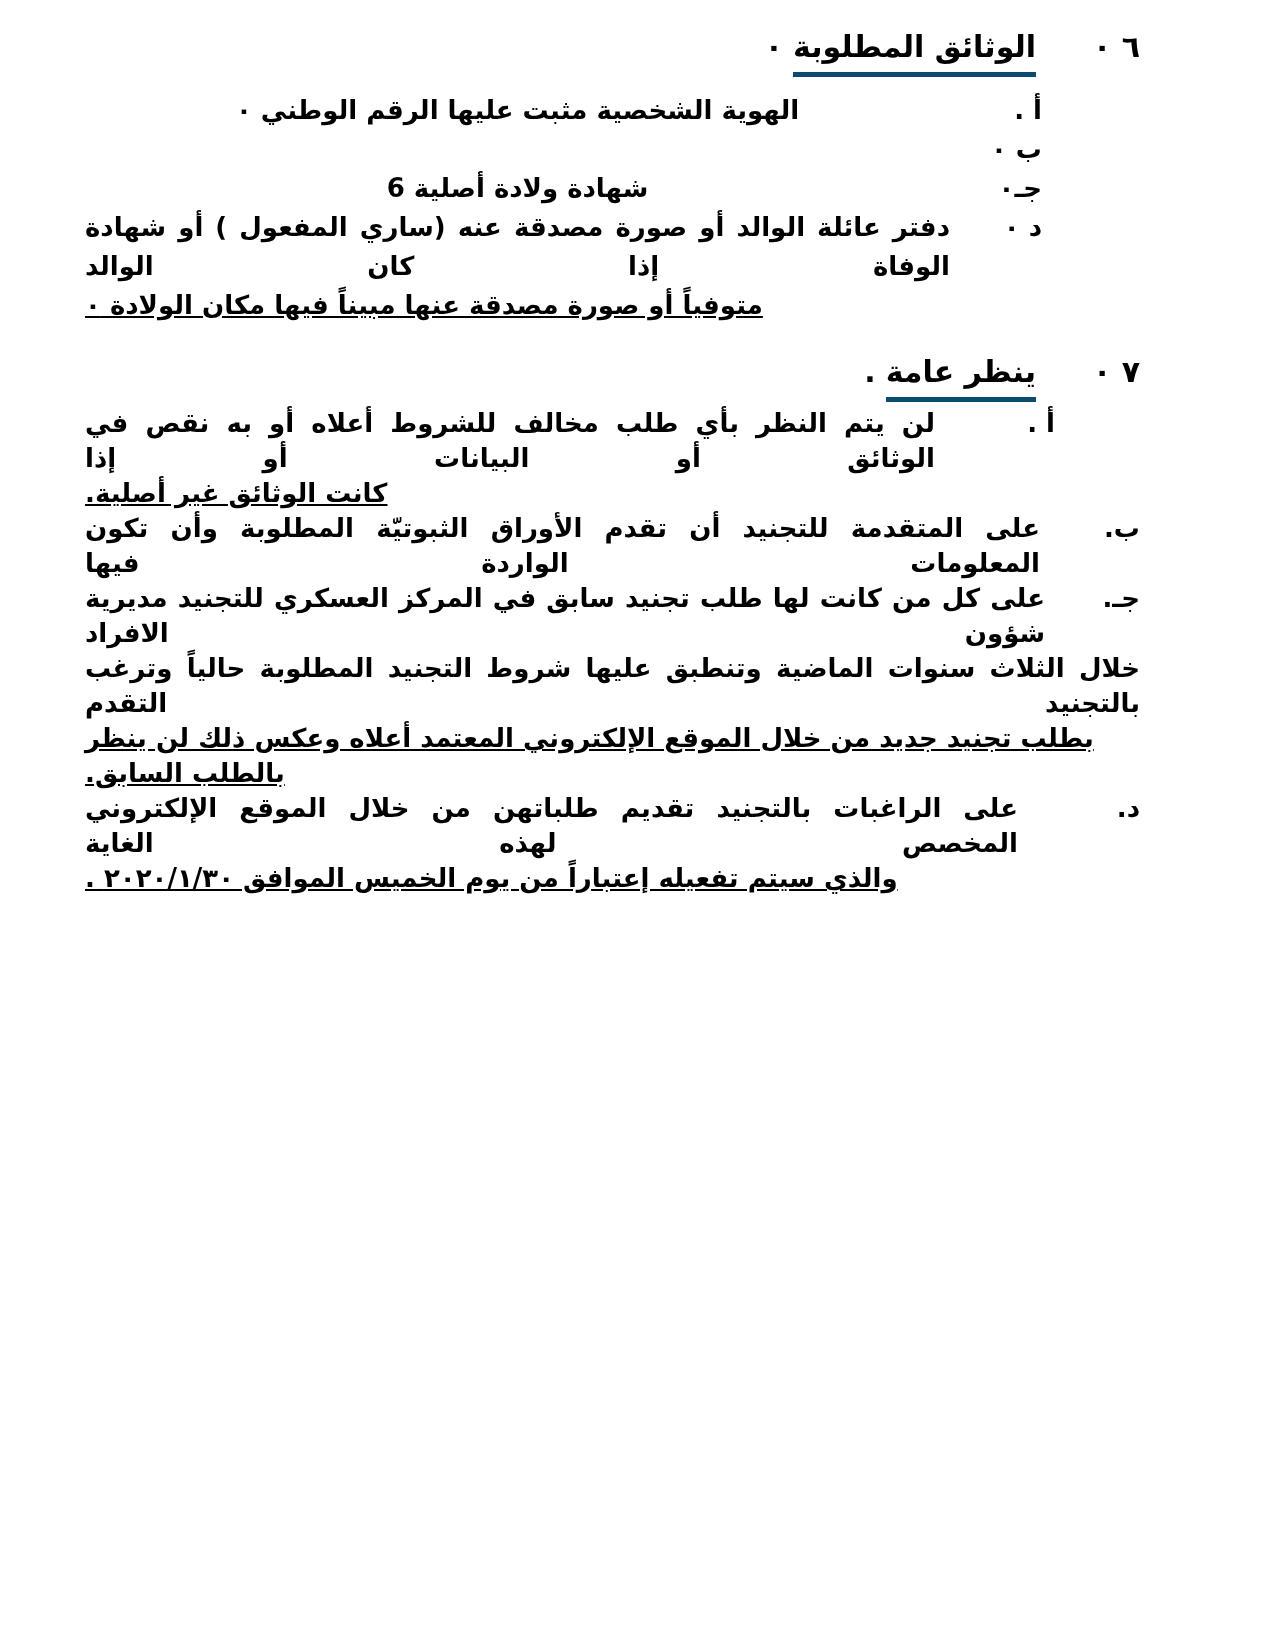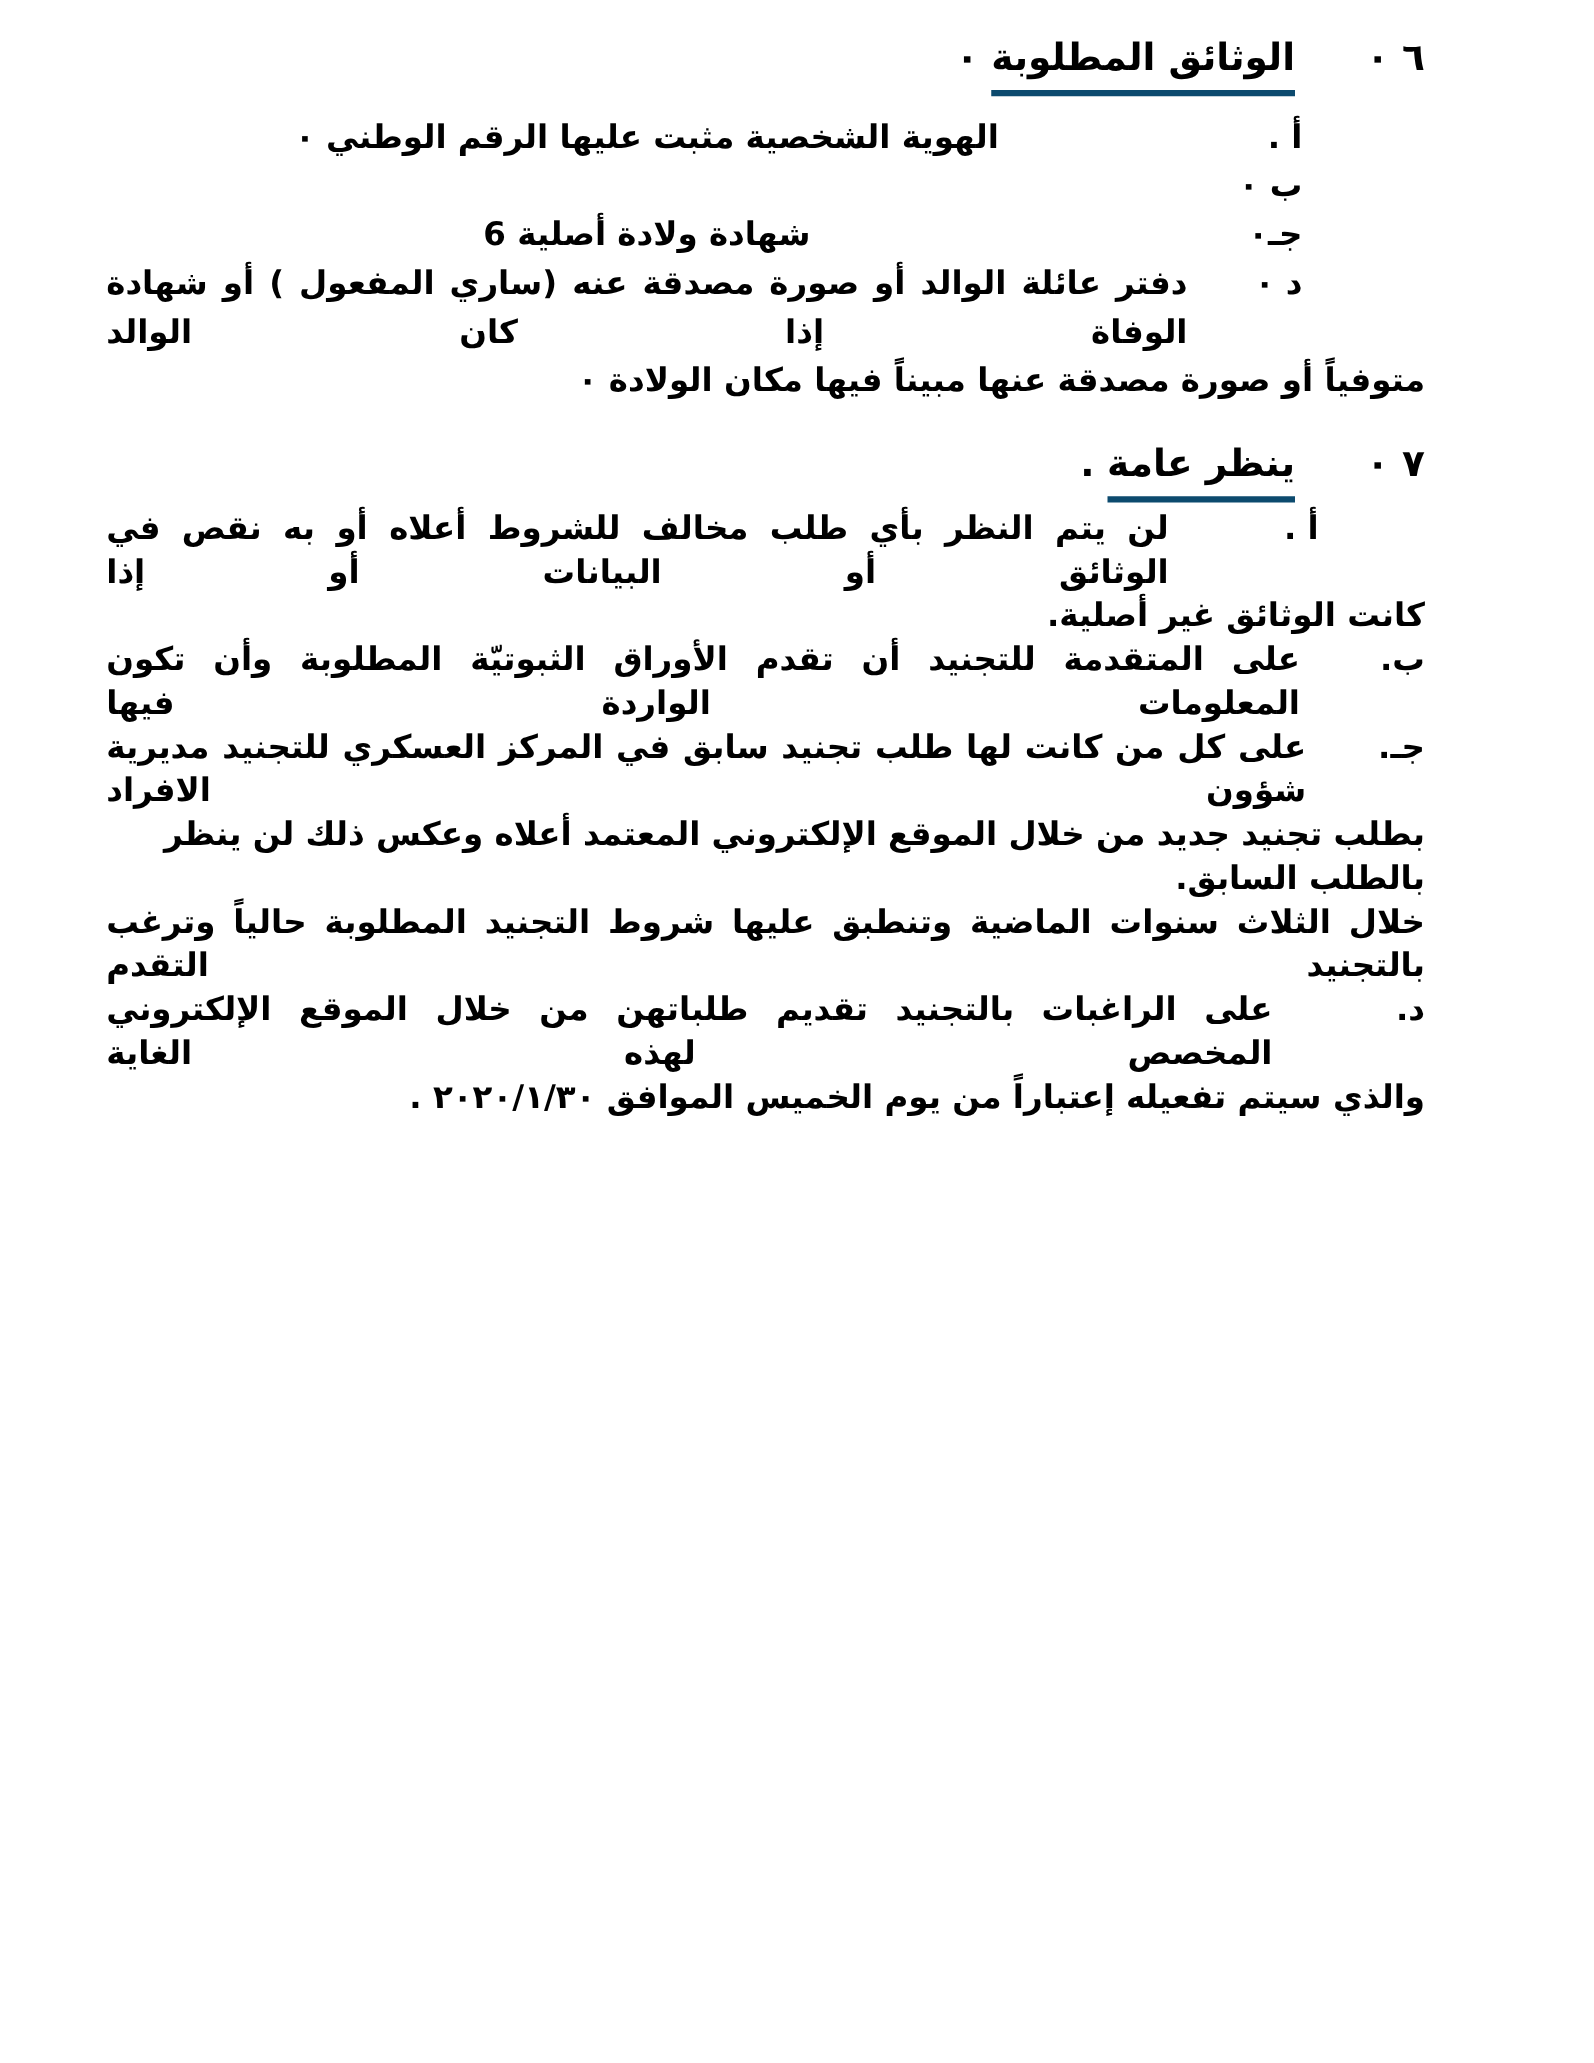--- a/index.html
+++ b/index.html
@@ -53,21 +53,21 @@
   .mk-120 { width: 120px; }
   .mk-100 { width: 100px; }
   .mk-95  { width: 95px; }
   .mk-122 { width: 122px; }
 
   .txt { flex: 1 1 auto; }
   .t-right { text-align: center; }
   .t-just  { text-align: justify; text-align-last: justify; }
 
   .line-mid  { text-align: justify; text-align-last: justify; }
-  .line-last { text-align: right; }
+  .line-last { text-align: left; text-decoration: underline; }
 </style>
 </head>
 <body>
 
 <div class="page">
   <div class="content">
 
     <div class="section s6">
       <div class="sec-head">
         <span class="sec-num">٦ ٠</span>
@@ -131,22 +131,22 @@
           <span class="mk mk-100">ب.</span>
           <span class="txt t-just">على المتقدمة للتجنيد أن تقدم الأوراق الثبوتيّة المطلوبة وأن تكون المعلومات الواردة فيها</span>
         </div>
       </div>
 
       <div class="item">
         <div class="line line-first">
           <span class="mk mk-95">جـ.</span>
           <span class="txt t-just">على كل من كانت لها طلب تجنيد سابق في المركز العسكري للتجنيد مديرية شؤون الافراد</span>
         </div>
+        <div class="line line-mid">خلال الثلاث سنوات الماضية وتنطبق عليها شروط التجنيد المطلوبة حالياً وترغب بالتجنيد التقدم</div>
         <div class="line line-last">بطلب تجنيد جديد من خلال الموقع الإلكتروني المعتمد أعلاه وعكس ذلك لن ينظر بالطلب السابق.</div>
-        <div class="line line-mid">خلال الثلاث سنوات الماضية وتنطبق عليها شروط التجنيد المطلوبة حالياً وترغب بالتجنيد التقدم</div>
       </div>
 
       <div class="item">
         <div class="line line-first">
           <span class="mk mk-122">د.</span>
           <span class="txt t-just">على الراغبات بالتجنيد تقديم طلباتهن من خلال الموقع الإلكتروني المخصص لهذه الغاية</span>
         </div>
         <div class="line line-last">والذي سيتم تفعيله إعتباراً من يوم الخميس الموافق ٢٠٢٠/١/٣٠ .</div>
       </div>
     </div>

